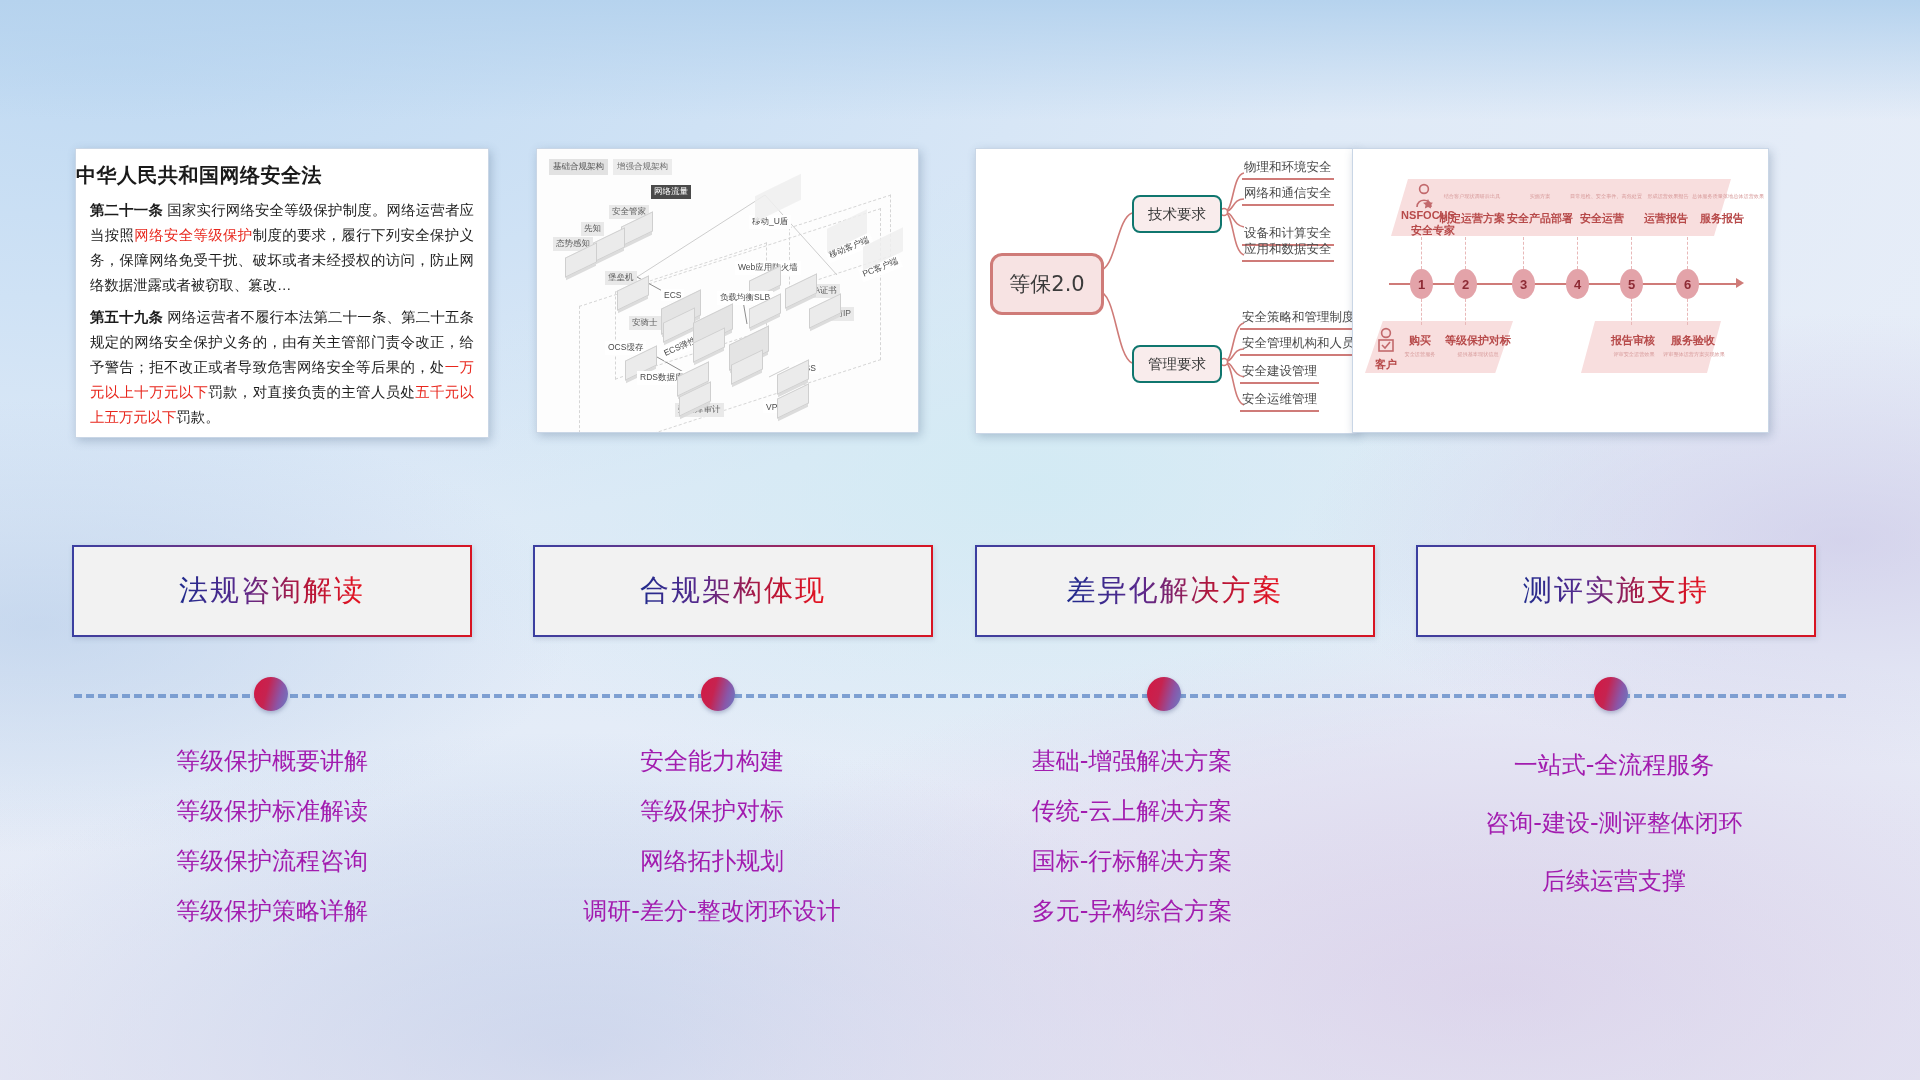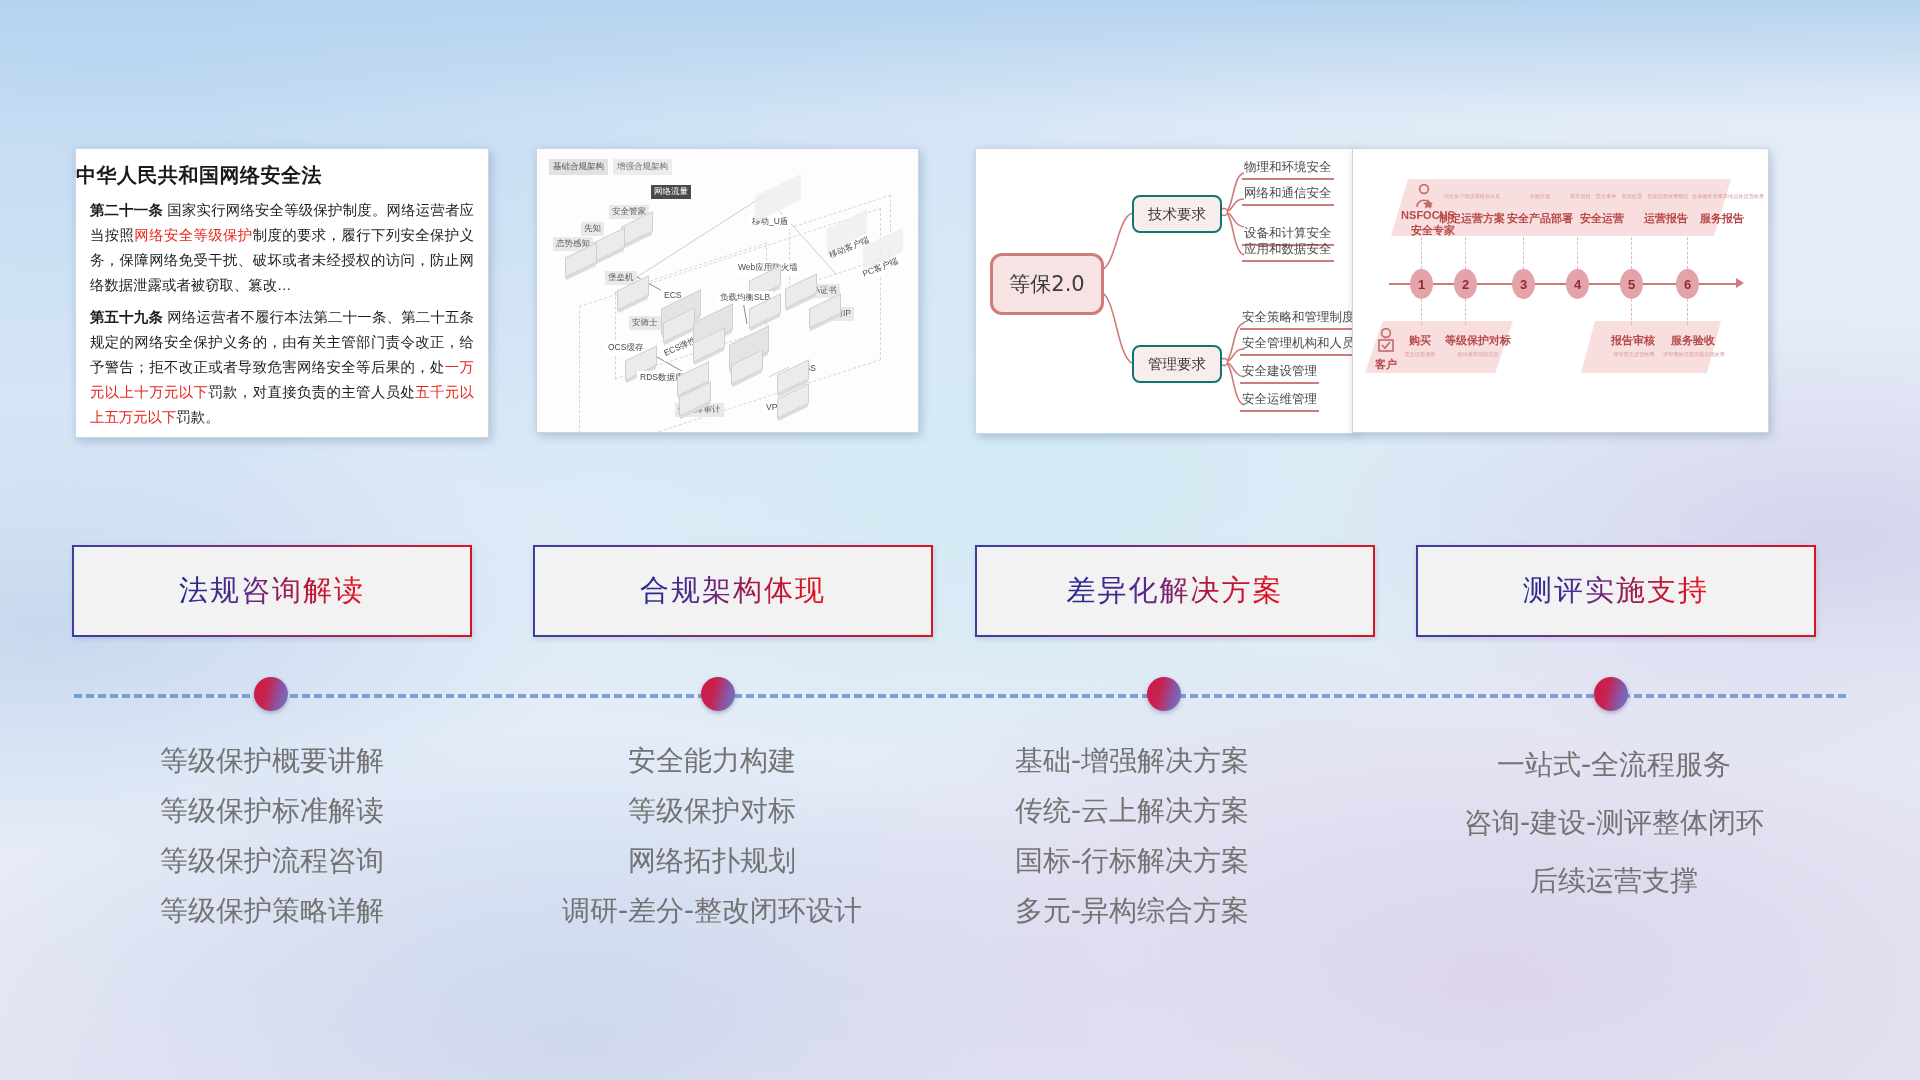--- a/index.html
+++ b/index.html
@@ -198,21 +198,21 @@
   #dot-4{left:1594px;}
 
   
   #columns{position:absolute;left:0;right:0;top:736px;height:220px;}
   .col{position:absolute;top:0;text-align:center;}
   #col-1{left:60px;width:424px;}
   #col-2{left:500px;width:424px;text-align:center;}
   #col-3{left:920px;width:424px;}
   #col-4{left:1382px;width:464px;}
   .col-item{
-    font-size:28px;color:#737373;line-height:50px;
+    font-size:24px;color:#a21caf;line-height:50px;
     font-family:"DejaVu Sans","Liberation Sans",sans-serif;
     white-space:nowrap;
   }
   #col-4 .col-item{line-height:58px;}
 </style>
 </head>
 <body>
 
 <div id="bg-base"></div>
 <div id="bg-wash1"></div>

